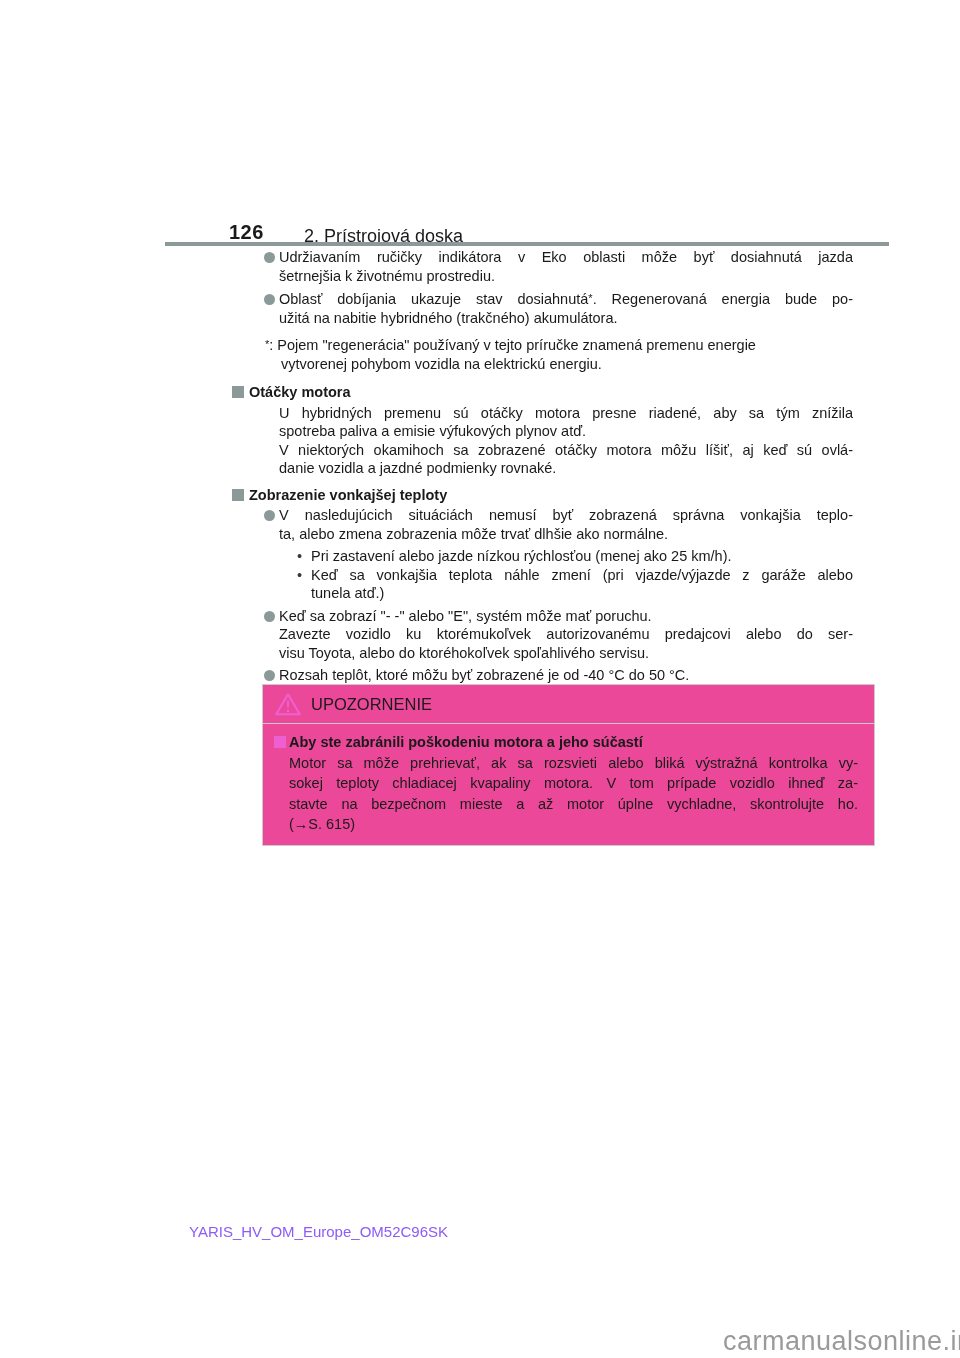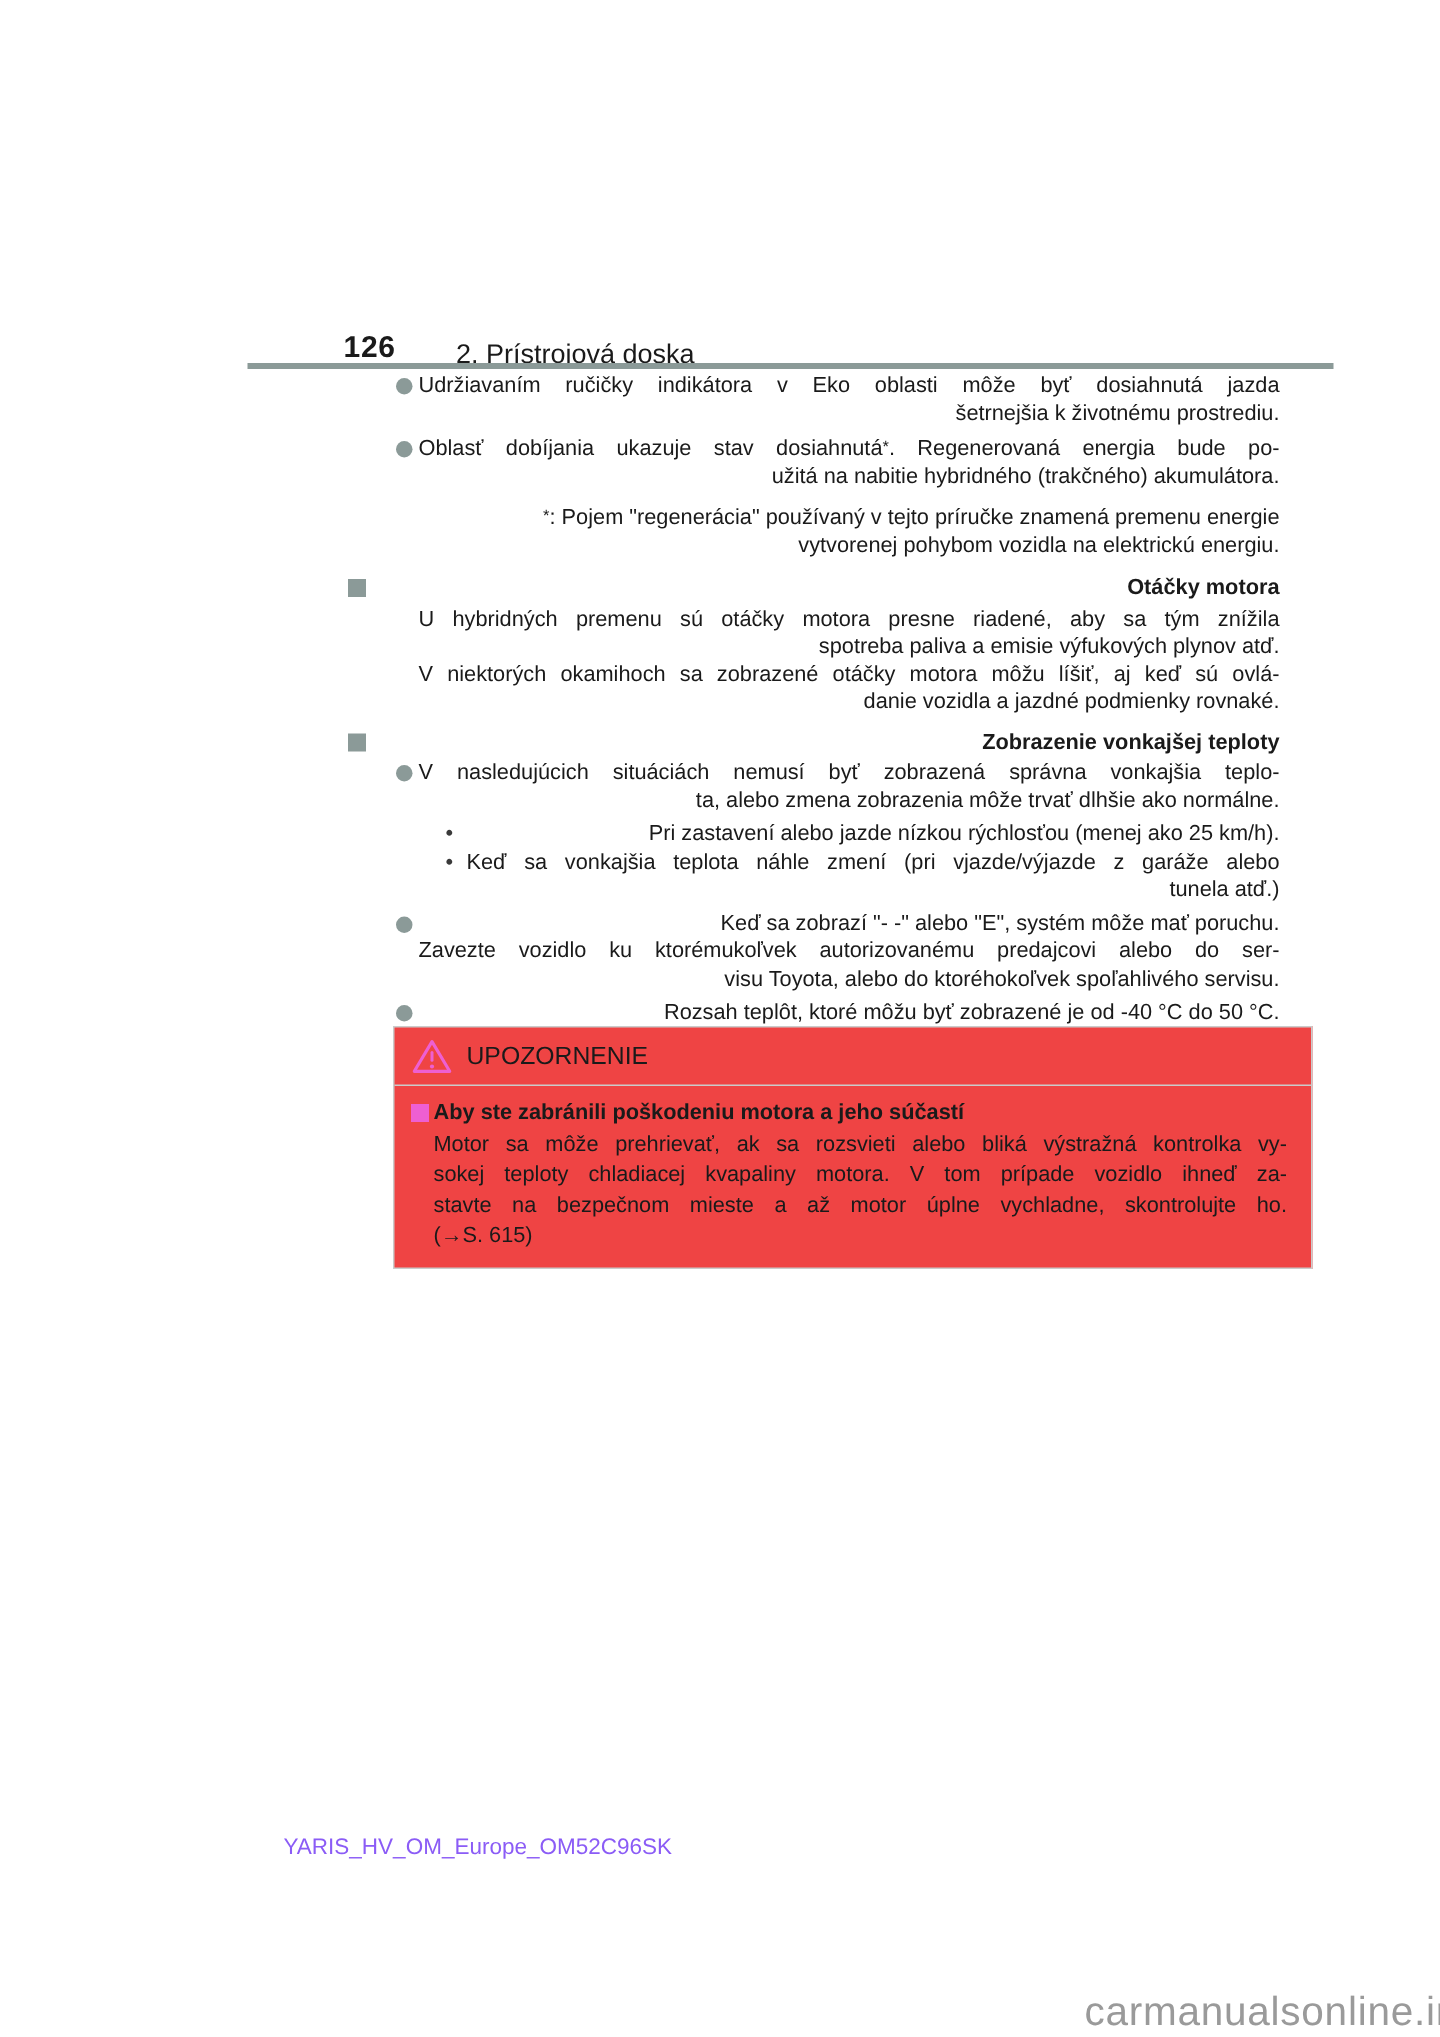--- a/index.html
+++ b/index.html
@@ -8,36 +8,36 @@
     font-family:Liberation Sans, sans-serif;color:#1a1a1a;
     overflow:hidden;
     margin-left:47px;
   }
   
   .hdr-num{position:absolute;left:182px;top:221px;font-size:20px;font-weight:bold;letter-spacing:.5px;}
   .hdr-chapter{position:absolute;left:257px;top:226px;font-size:18px;}
   .hdr-rule{position:absolute;left:118px;top:242px;width:724px;height:4px;background:#8b9a98;}
   
   .content{position:absolute;left:118px;top:248px;width:688px;font-size:14.5px;line-height:18.5px;}
-  .ln{position:relative;text-align:right;}
+  .ln{position:relative;text-align:left;}
   .j{text-align:justify;text-align-last:justify;-moz-text-align-last:justify;}
   .ind-b{padding-left:114px;}   
   .ind-fn1{padding-left:116px;text-indent:-16px;} 
   .ind-fn2{padding-left:116px;}
   .ind-sec{padding-left:84px;font-weight:bold;}
   .ind-p{padding-left:114px;}
   .ind-sub{padding-left:146px;}
   .dot{position:absolute;left:99px;top:4px;width:11px;height:11px;border-radius:50%;background:#8b9a98;}
   .sq{position:absolute;left:67px;top:3px;width:12px;height:12px;background:#8b9a98;}
   .subdot{position:absolute;left:132px;top:0;color:#3a3a3a;}
   .supstar{font-size:11px;vertical-align:top;position:relative;top:-1px;}
   .g2{margin-top:2px;}.g4{margin-top:4px;}.g5{margin-top:5px;}
   .g8{margin-top:8px;}.g9{margin-top:9px;}.g10{margin-top:10px;}
   
-  .notice{position:absolute;left:215px;top:684px;width:611px;border:1.5px solid #cbcbcb;background:#ef4444;}
+  .notice{position:absolute;left:215px;top:684px;width:611px;border:1.5px solid #cbcbcb;background:#ec4899;}
   .notice-title{display:flex;align-items:center;height:38px;border-bottom:1.5px solid #cbcbcb;padding-left:11px;font-size:16.5px;color:#1a1a1a;}
   .notice-title svg{margin-right:9px;flex:0 0 auto;}
   .notice-body{padding:8px 16px 10px 15px;font-size:14.5px;line-height:20.5px;}
   .n-heading{position:relative;padding-left:11px;font-weight:bold;}
   .n-sq{position:absolute;left:-4px;top:4px;width:12px;height:12px;background:#ee5fd2;}
   .n-ln{padding-left:11px;}
   
   .footer-code{position:absolute;left:142px;top:1223px;font-size:15px;color:#8b5cf6;}
   .watermark{position:absolute;left:676px;top:1326px;font-size:27px;color:#9a9a9a;letter-spacing:.5px;}
 </style>

